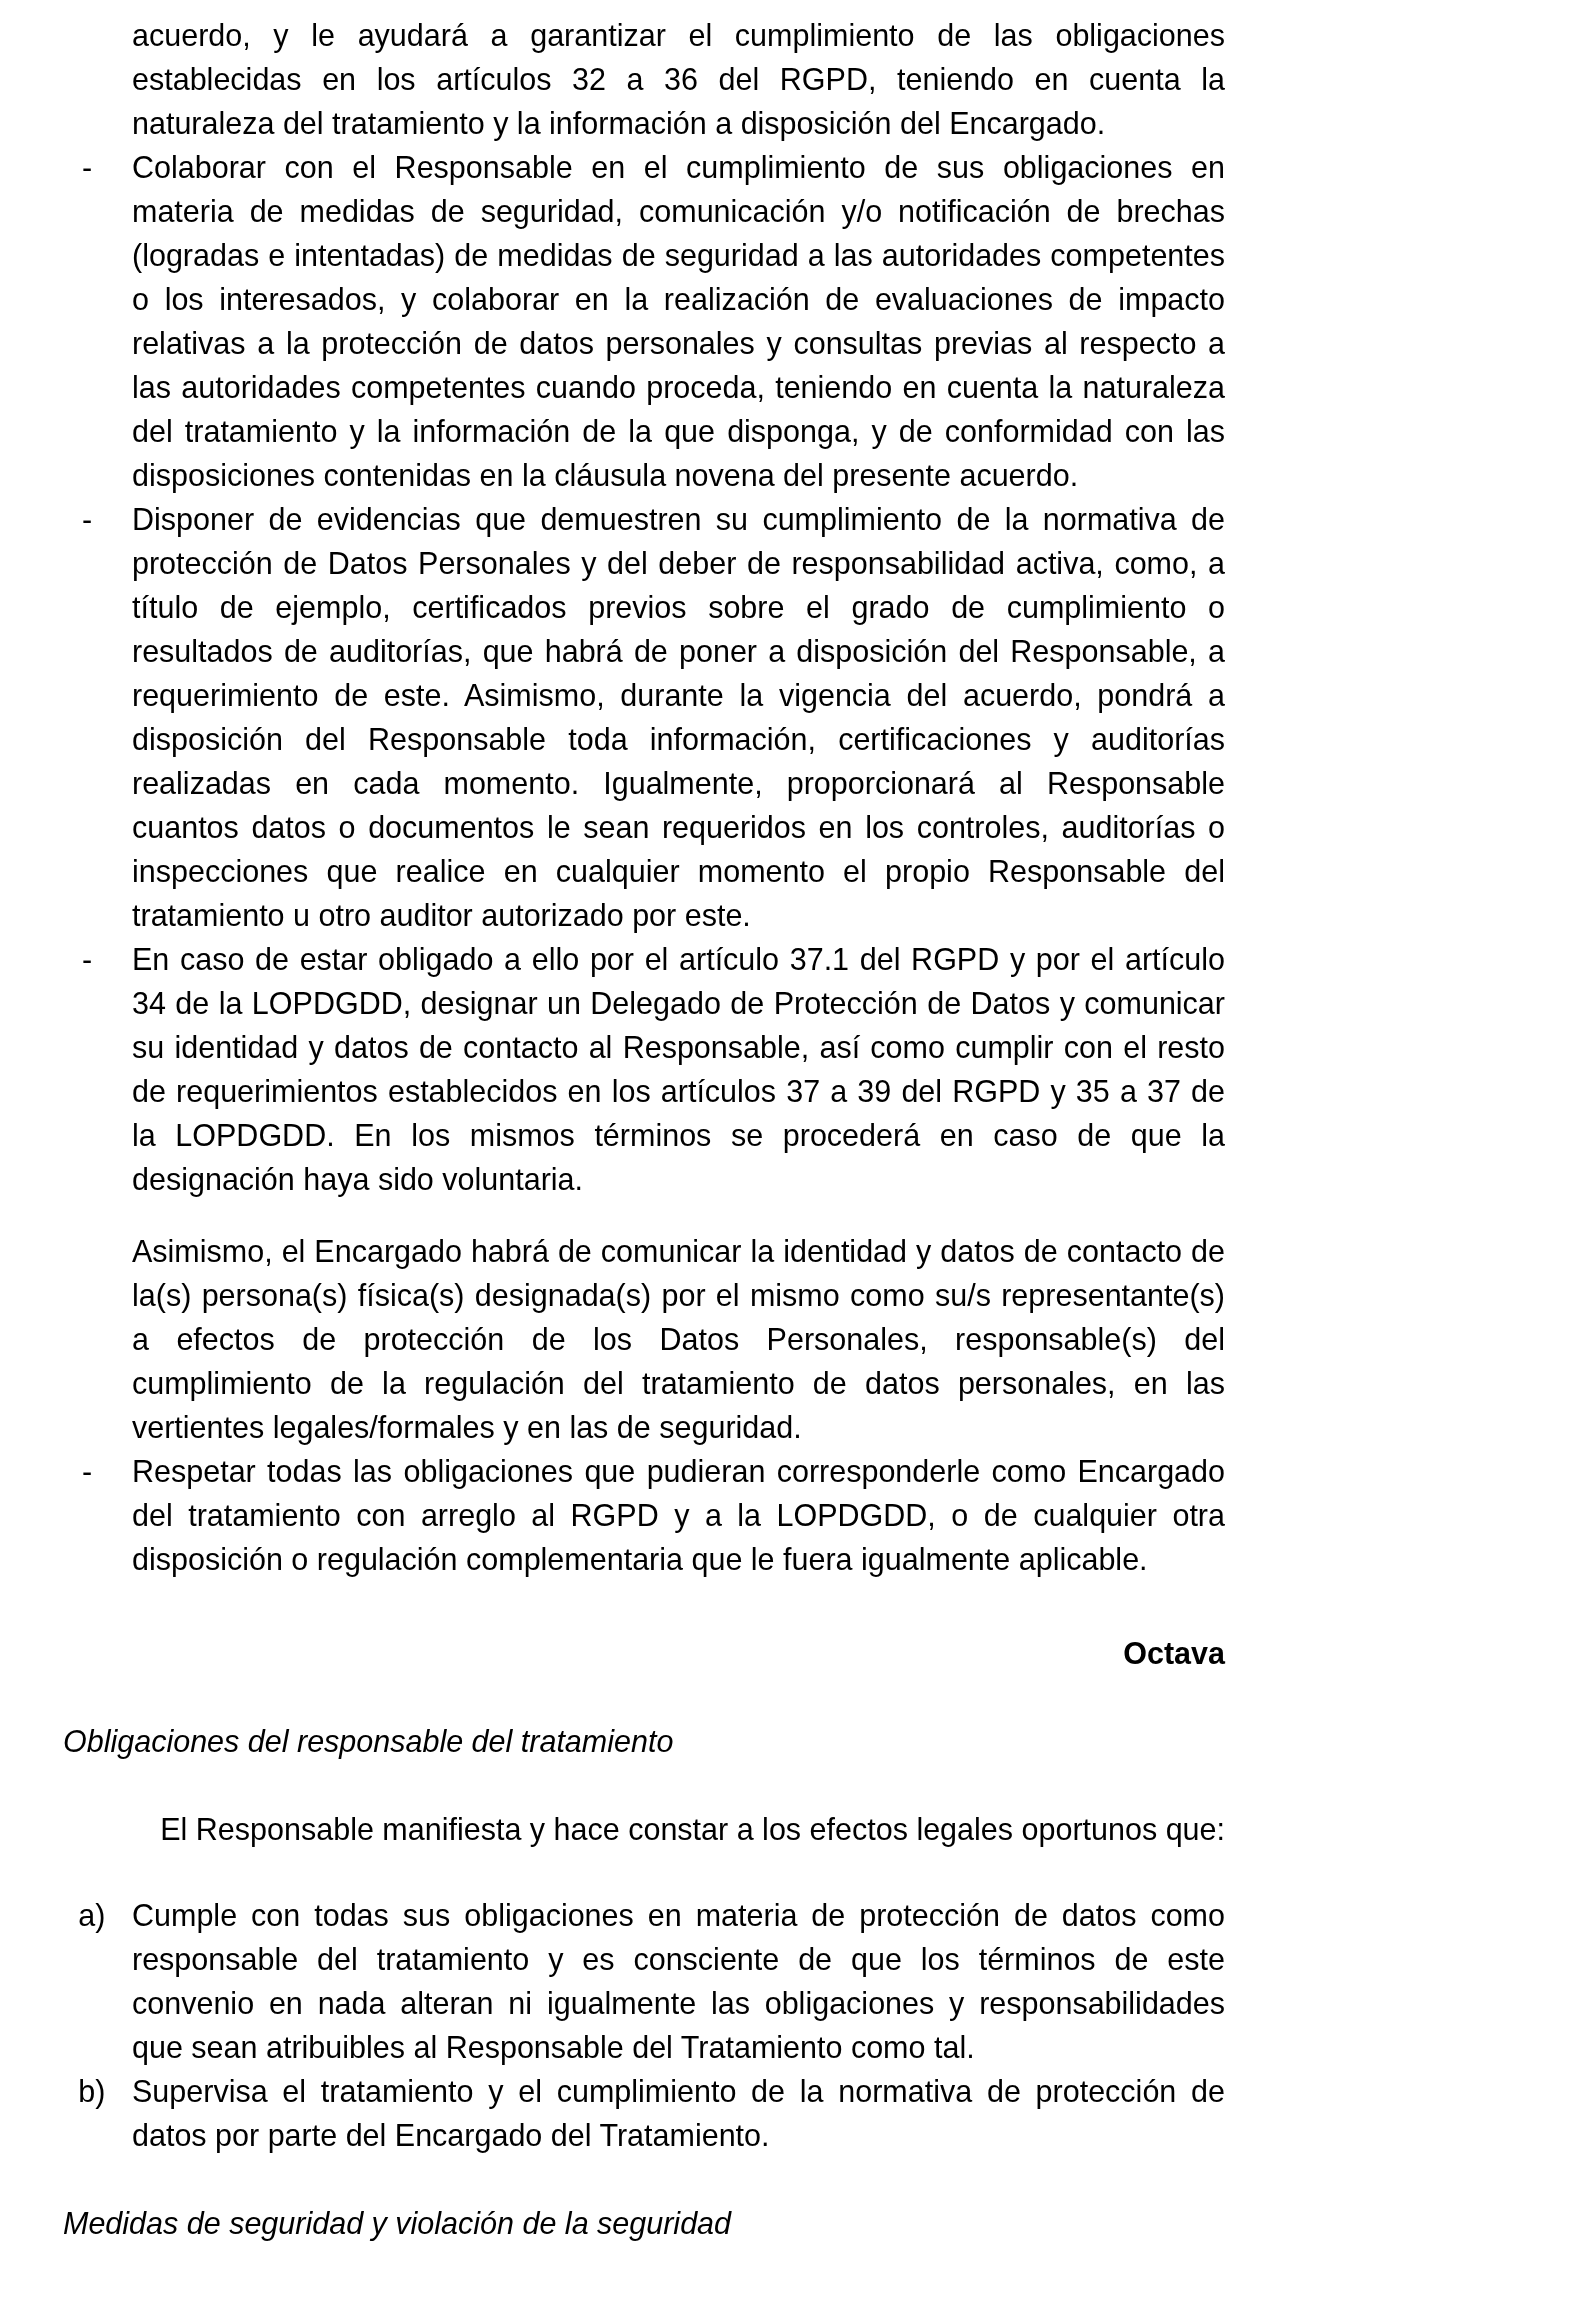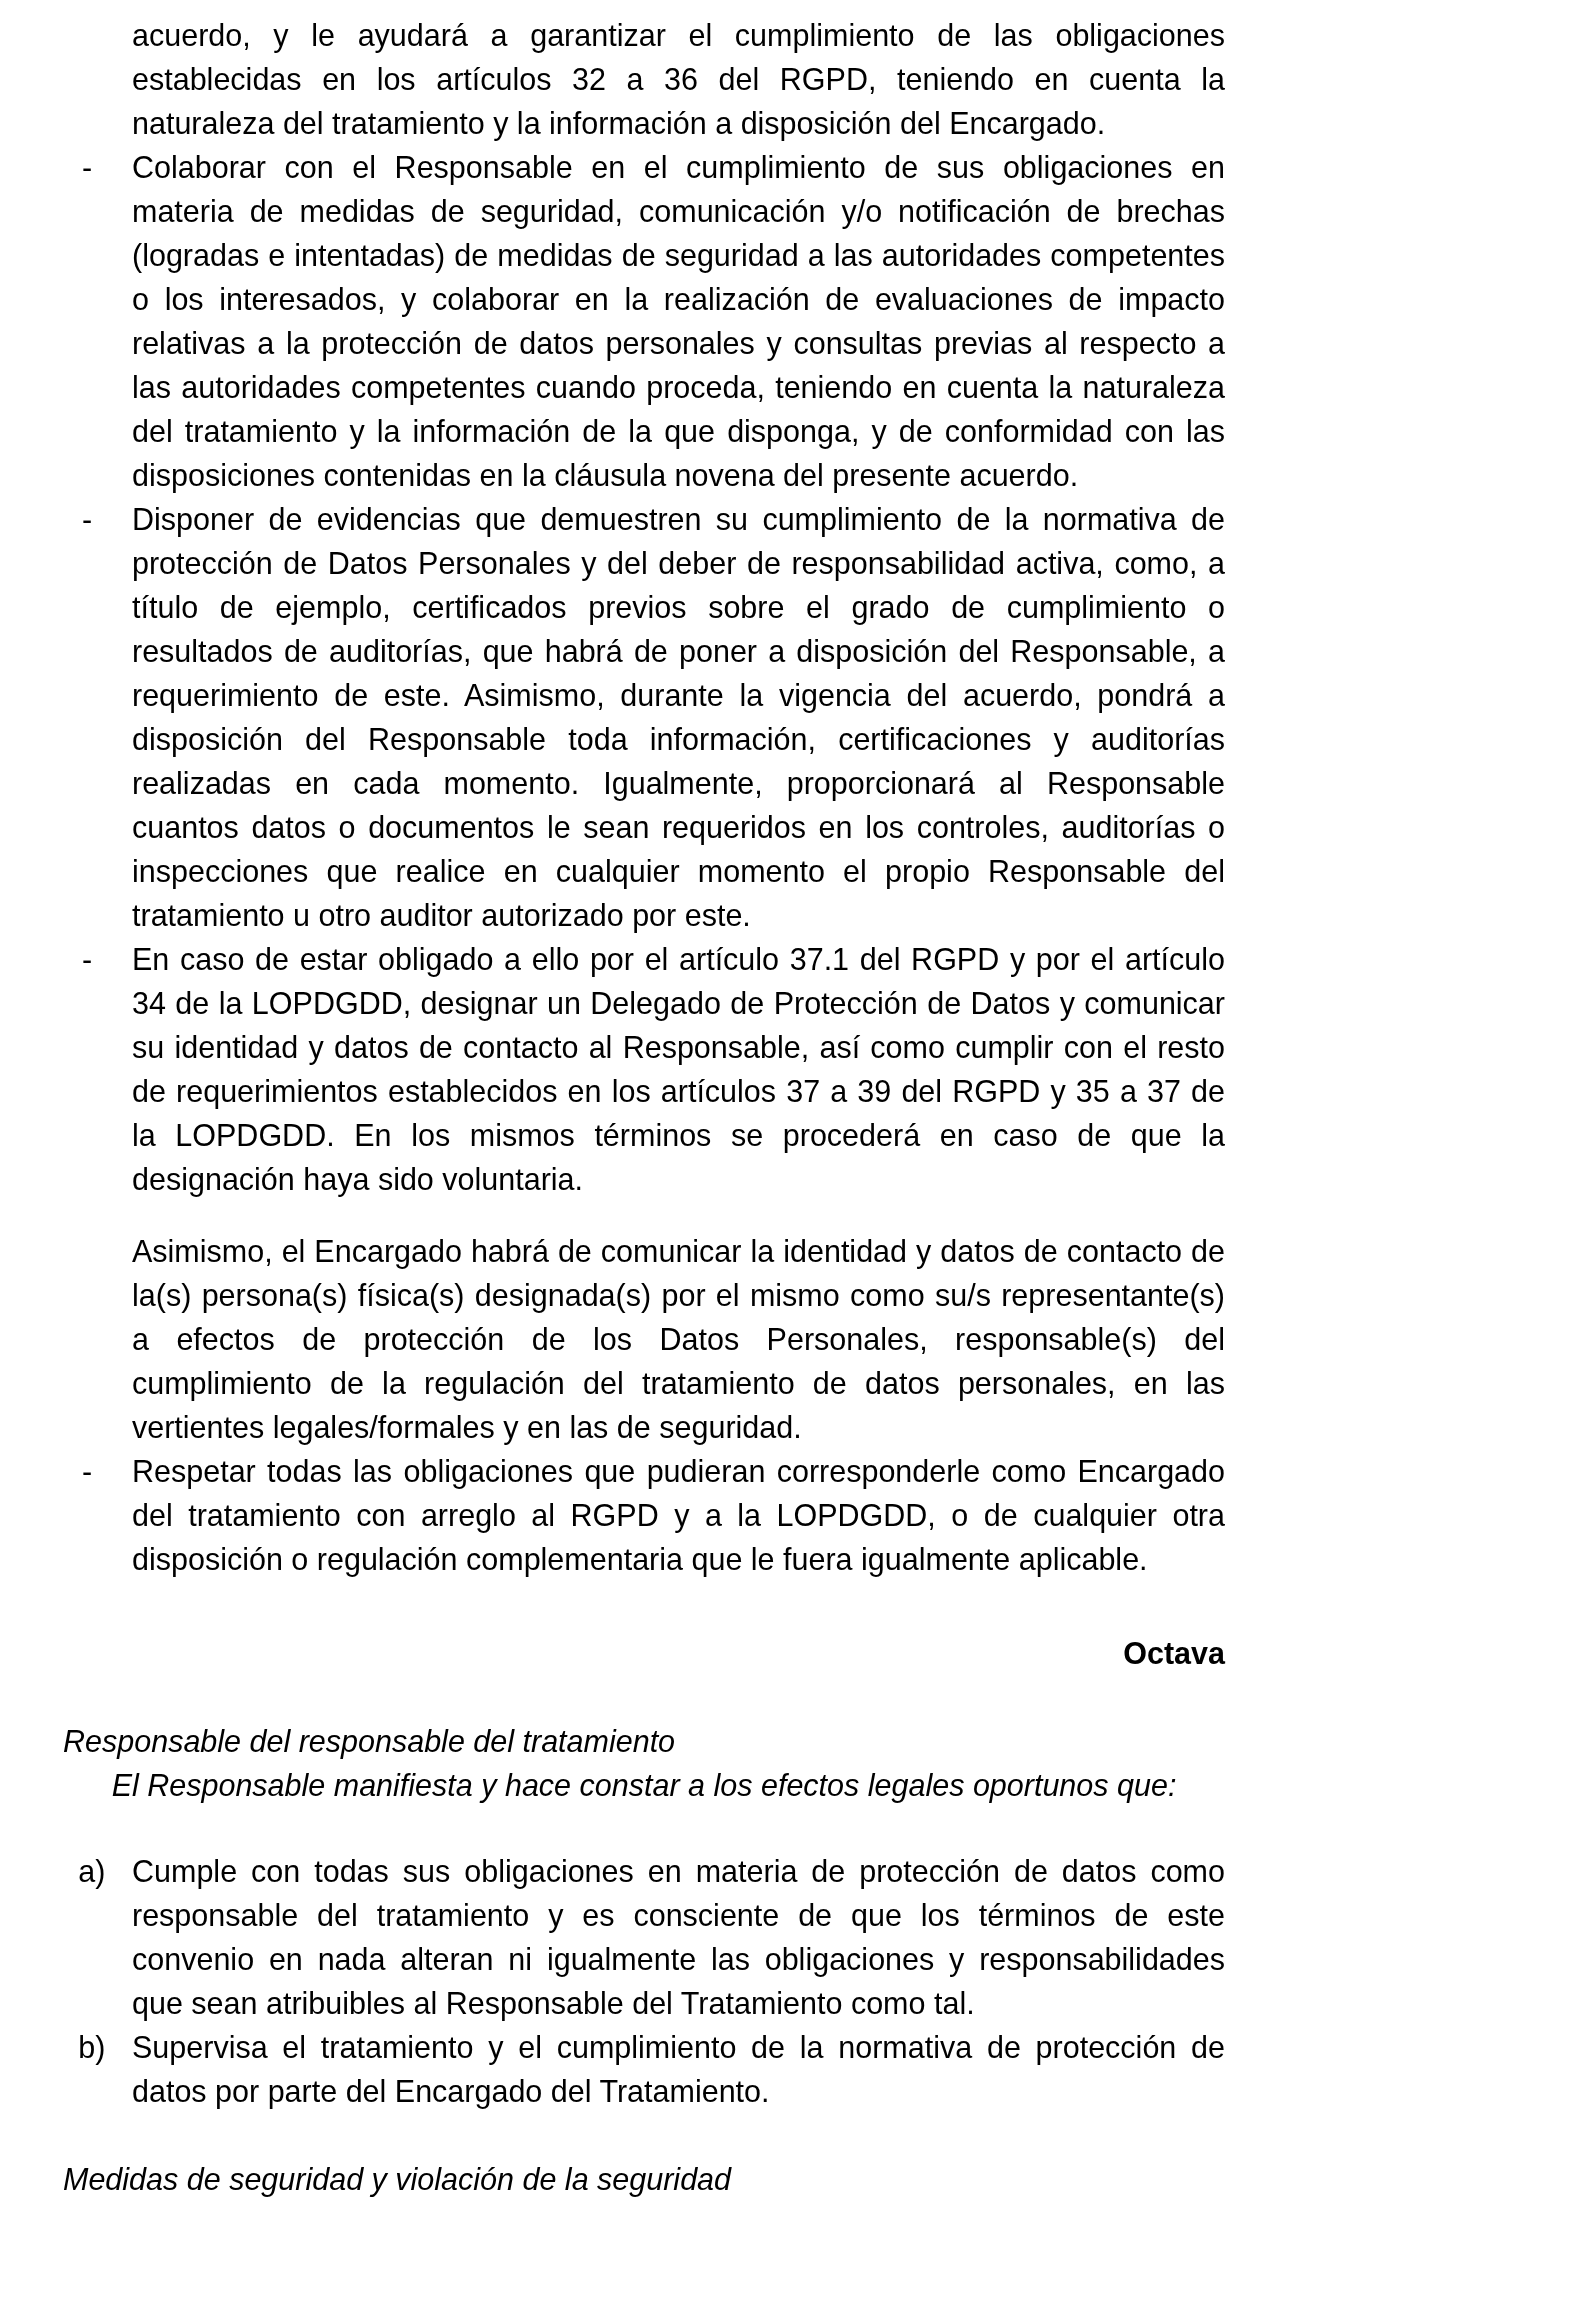--- a/index.html
+++ b/index.html
@@ -37,22 +37,22 @@
     font-weight: bold;
     text-align: right;
     margin-top: 50px;
   }
   .subheading {
     font-style: italic;
     text-align: left;
     margin-top: 44px;
   }
   .intro {
-    text-align: center;
-    font-style: italic;
+    margin-top: 44px;
+    text-align: right;
   }
   .letter-list { margin-top: 42px; }
   .letter-item {
     position: relative;
     padding-left: 69px;
   }
   .letter-item > .marker {
     position: absolute;
     left: 15.3px;
     top: 0;
@@ -82,21 +82,21 @@
 
   <p class="indent asimismo">Asimismo, el Encargado habrá de comunicar la identidad y datos de contacto de la(s) persona(s) física(s) designada(s) por el mismo como su/s representante(s) a efectos de protección de los Datos Personales, responsable(s) del cumplimiento de la regulación del tratamiento de datos personales, en las vertientes legales/formales y en las de seguridad.</p>
 
   <div class="bullet">
     <span class="marker">-</span>
     <p>Respetar todas las obligaciones que pudieran corresponderle como Encargado del tratamiento con arreglo al RGPD y a la LOPDGDD, o de cualquier otra disposición o regulación complementaria que le fuera igualmente aplicable.</p>
   </div>
 
   <p class="heading">Octava</p>
 
-  <p class="subheading">Responsable del responsable del tratamiento</p>
+  <p class="subheading">Obligaciones del responsable del tratamiento</p>
 
   <p class="intro">El Responsable manifiesta y hace constar a los efectos legales oportunos que:</p>
 
   <div class="letter-list">
     <div class="letter-item">
       <span class="marker">a)</span>
       <p>Cumple con todas sus obligaciones en materia de protección de datos como responsable del tratamiento y es consciente de que los términos de este convenio en nada alteran ni igualmente las obligaciones y responsabilidades que sean atribuibles al Responsable del Tratamiento como tal.</p>
     </div>
     <div class="letter-item">
       <span class="marker">b)</span>

